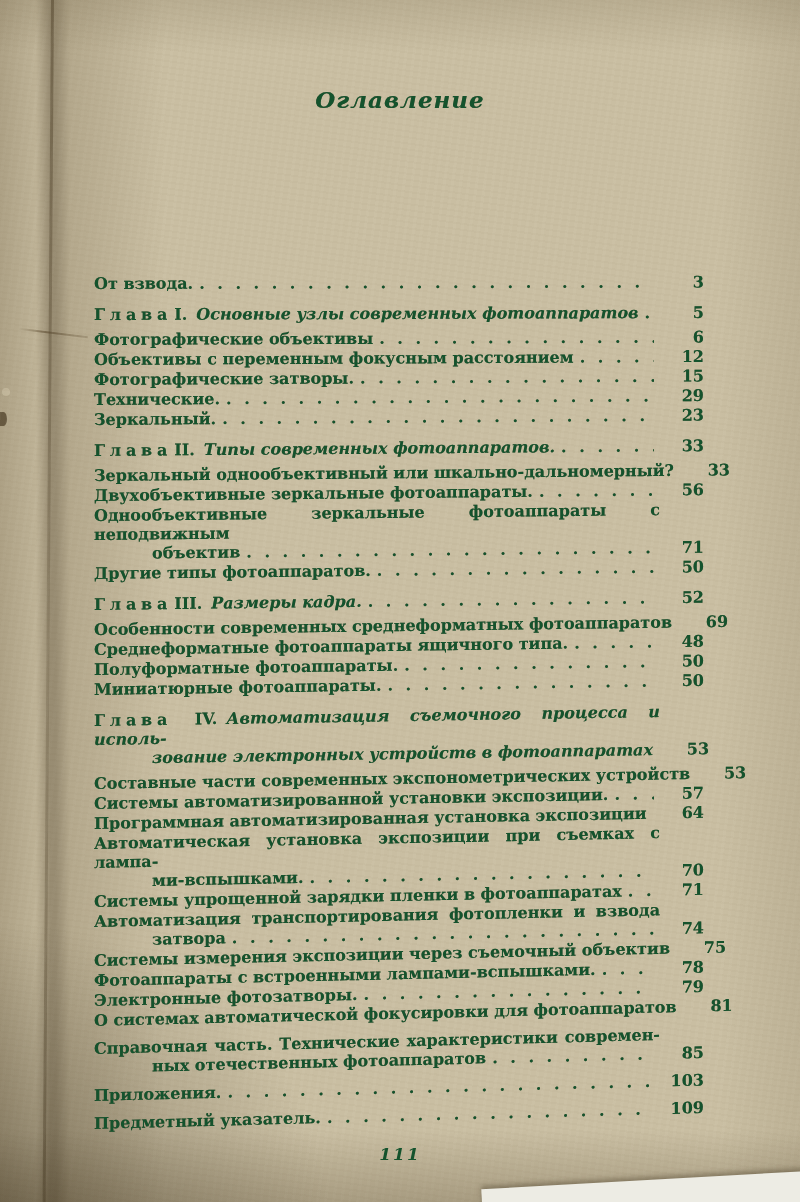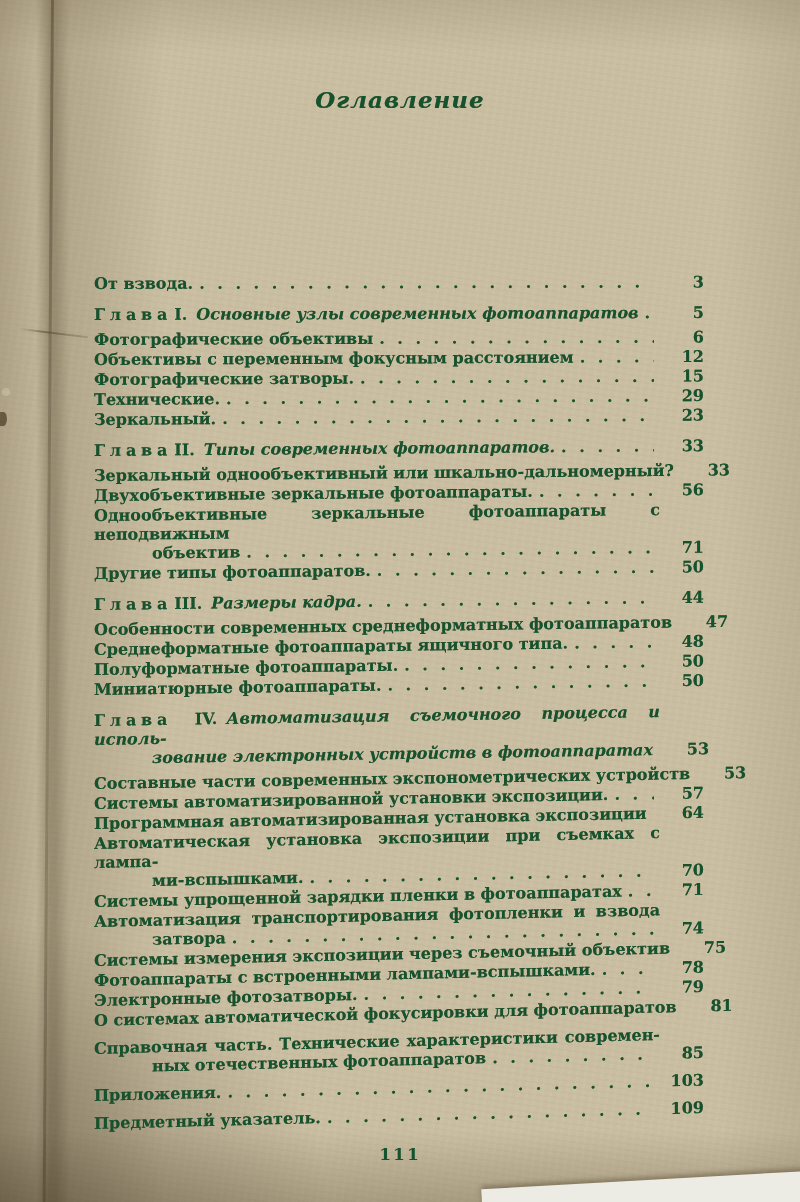--- a/index.html
+++ b/index.html
@@ -72,21 +72,21 @@
   .chapter .num{font-style:normal;margin-right:9px;}
   .dots{flex:1 1 auto;overflow:hidden;white-space:nowrap;margin:0 4px 0 6px;}
   .dots::after{
     word-spacing:7px;
     content:". . . . . . . . . . . . . . . . . . . . . . . . . . . . . . . . . . . . . . . . . . . . . . . . . .";
   }
   .dots.nodots::after{content:"";}
   .pg{flex:0 0 46px;text-align:right;white-space:nowrap;}
   .page-footer{
     margin-top:11px;text-align:center;
-    font-size:17px;font-weight:700;letter-spacing:2px;
+    font-size:17px;font-weight:700;font-style:italic;letter-spacing:2px;
   }
 </style>
 </head>
 <body style="background: rgb(201, 190, 162);">
 
 <div class="paper">
 
   <div class="content" style="color: #14532d;">
     <div class="page-title">Оглавление</div>
     <div class="toc">
@@ -178,28 +178,28 @@
             <span class="dots"></span>
             <span class="pg">50</span>
           </div>
         </div>
         <div class="row chapter" style="transform: skewY(-0.69deg);">
           <div class="line">
             <span class="prefix">Глава</span>
             <span class="num"> III.</span>
             <span class="t">Размеры кадра.</span>
             <span class="dots"></span>
-            <span class="pg">44</span>
+            <span class="pg">52</span>
           </div>
         </div>
         <div class="row entry" style="transform: skewY(-0.735deg);">
           <div class="line">
             <span class="t">Особенности современных среднеформатных фотоаппаратов</span>
             <span class="dots nodots"></span>
-            <span class="pg">47</span>
+            <span class="pg">69</span>
           </div>
         </div>
         <div class="row entry" style="transform: skewY(-0.78deg);">
           <div class="line">
             <span class="t">Среднеформатные фотоаппараты ящичного типа.</span>
             <span class="dots"></span>
             <span class="pg">48</span>
           </div>
         </div>
         <div class="row entry" style="transform: skewY(-0.825deg);">

